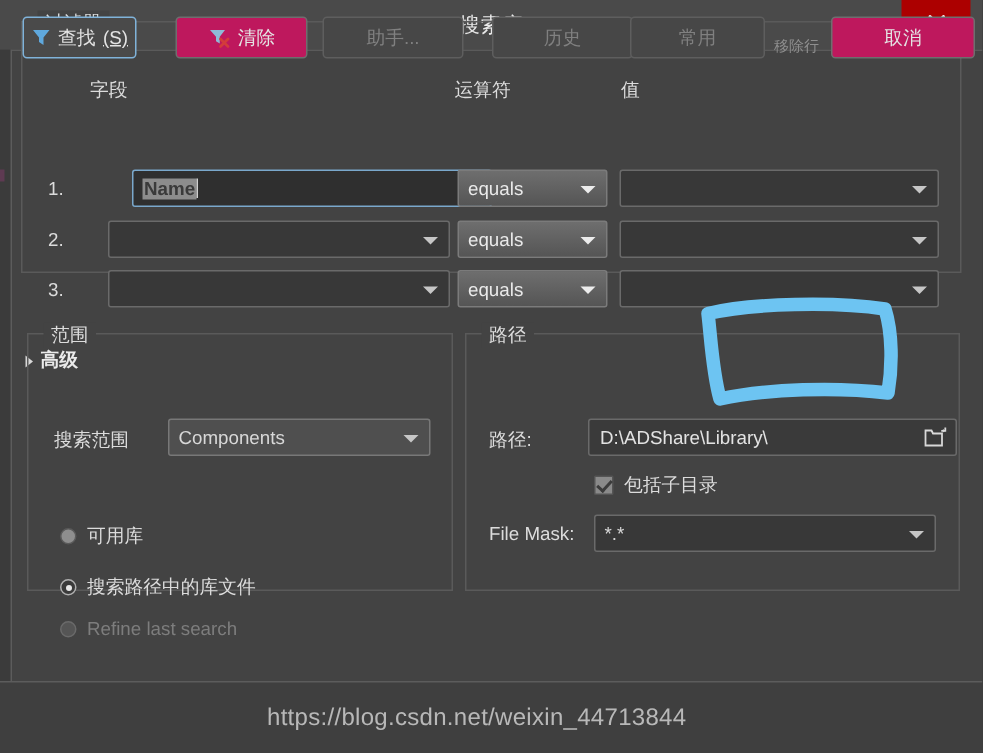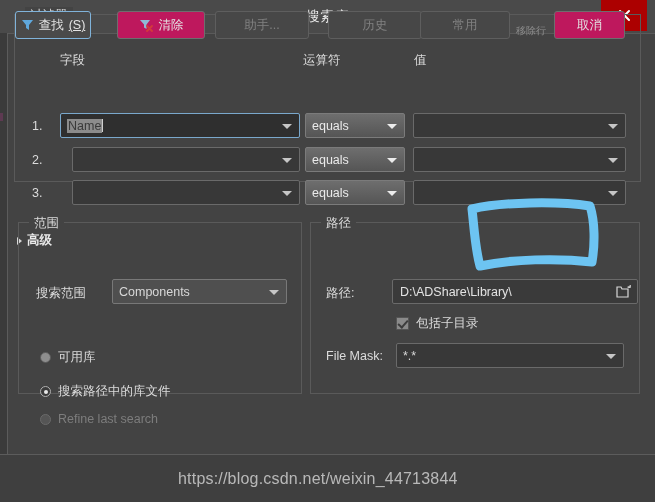--- a/index.html
+++ b/index.html
@@ -335,21 +335,21 @@
 </div>
 
 <span class="link-row link-add">添加行</span>
 <span class="link-row link-rem">移除行</span>
 
 <span class="col-header ch-field">字段</span>
 <span class="col-header ch-op">运算符</span>
 <span class="col-header ch-val">值</span>
 
 <span class="row-num" style="left:32px; top:119px;">1.</span>
-<div class="combo focused" style="left:60px; top:113px; width:240px;">
+<div class="combo focused" style="left:88px; top:113px; width:240px;font-weight:bold;">
   <span class="sel-text">Name</span>
     <span class="caret"></span>
   <span class="arrow"></span>
 </div>
 <div class="combo op" style="left:305px; top:113px; width:100px;">
   <span>equals</span>
   <span class="arrow"></span>
 </div>
 <div class="combo" style="left:413px; top:113px; width:213px;">
   <span></span>
@@ -462,21 +462,21 @@
 </div>
 
 <div class="btn disabled" style="left:318px; width:94px;margin-left:10px;">
   <span>历史</span>
 </div>
 
 <div class="btn disabled" style="left:420px; width:90px;">
   <span>常用</span>
 </div>
 
-<div class="btn" style="left:554px; width:71px;">
+<div class="btn" style="left:554px; width:96px;">
   <span>取消</span>
 </div>
 
 <svg class="annotation" viewBox="0 0 148 76">
   <path d="M10,13 C40,6 95,5 128,10 C133,26 133,48 130,66 C96,62 50,63 18,70 C13,52 12,30 10,13 Z" fill="none" stroke="#6dc4f2" stroke-width="9" stroke-linecap="round" stroke-linejoin="round"></path>
 </svg>
 
 <div class="watermark">https://blog.csdn.net/weixin_44713844</div>
 
 </body></html>

